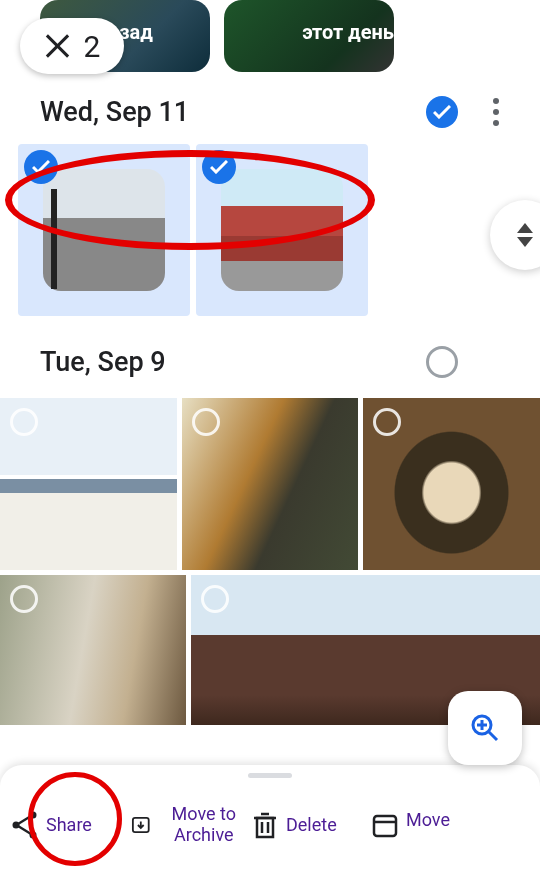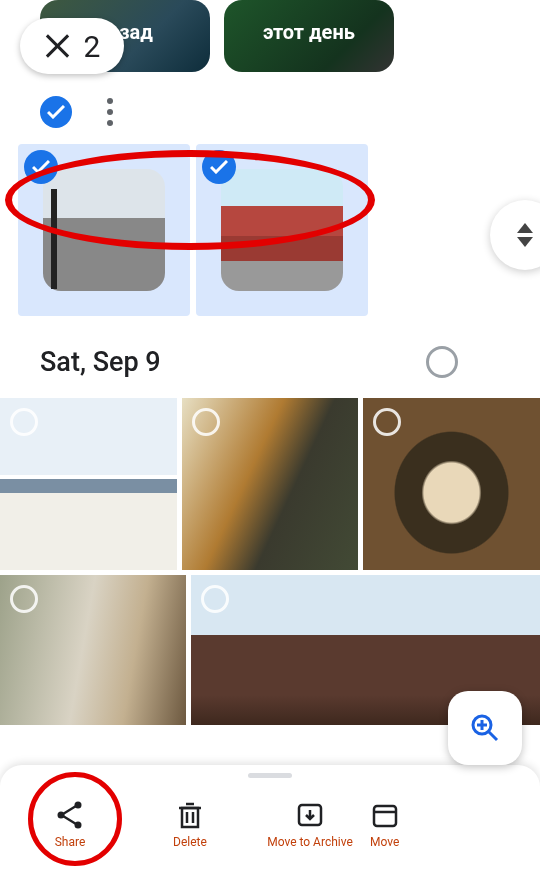--- a/index.html
+++ b/index.html
@@ -1,20 +1,20 @@
 <!DOCTYPE html>
 <html><head>
 <meta charset="utf-8">
 <style>
   * { box-sizing: border-box; margin: 0; padding: 0; }
   html, body { width: 540px; height: 895px; font-family: Roboto, Arial, sans-serif; background: #fff; overflow: hidden; position: relative; }
   .top-cards { display: flex; gap: 14px; padding: 0 40px 0 40px; }
   .memory-card { width: 170px; height: 72px; border-radius: 18px; position: relative; overflow: hidden; display: flex; align-items: flex-end; justify-content: center; color: #fff; font-weight: 700; font-size: 20px; text-align: center; padding-bottom: 28px; }
   .mc1 { background: linear-gradient(135deg,#3e593e 0%,#2a4a5a 60%,#0e2d3b 100%); }
-  .mc2 { background: linear-gradient(135deg,#1e552a 0%,#14331e 70%,#333 100%); }
+  .mc2 { background: linear-gradient(135deg,#1e552a 0%,#14331e 70%,#333 100%); justify-content: flex-end; }
   .sel-pill { position: absolute; top: 18px; left: 20px; background: #fff; border-radius: 32px; height: 56px; width: 104px; display: flex; align-items: center; justify-content: center; gap: 14px; box-shadow: 0 2px 6px rgba(0,0,0,0.25); z-index: 5; }
   .sel-pill .x { width: 26px; height: 26px; position: relative; }
   .sel-pill .x::before, .sel-pill .x::after { content:""; position:absolute; left:12px; top:-2px; width:3px; height:30px; background:#202124; }
   .sel-pill .x::before { transform: rotate(45deg); }
   .sel-pill .x::after { transform: rotate(-45deg); }
   .sel-pill .count { font-size: 30px; color: #202124; }
   .date-row { display:flex; align-items:center; padding: 24px 24px 10px 40px; }
   .date-label { font-size: 27px; font-weight: 500; color: #202124; flex: 1; }
   .date-check { width: 32px; height: 32px; border-radius: 50%; }
   .date-check.on { background:#1a73e8; display:flex; align-items:center; justify-content:center; }
@@ -36,21 +36,21 @@
   .g.b{background:linear-gradient(115deg,#e7dfc3,#b07b32 40%,#3a3a2e 60%,#424a35 100%);}
   .g.c{background:radial-gradient(ellipse at 50% 55%,#e9d8b9 0 22%,#3a2f1e 24% 45%,#6f5131 46% 100%);}
   .grid2 { display:flex; gap:5px; margin-top:5px;}
   .grid2 .g { height:150px; position:relative;}
   .g.d{width:186px;background:linear-gradient(100deg,#9da28a,#d9d3c4 45%,#c3b090 70%,#6d5940);}
   .g.e{flex:1;background:linear-gradient(180deg,#d8e7f2 0 40%,#5a3a2f 40% 80%,#3e281e);}
   .ring { position:absolute; top:10px; left:10px; width:28px; height:28px; border:3px solid rgba(255,255,255,0.85); border-radius:50%; }
   .zoom-fab{position:absolute;right:18px;bottom:130px;width:74px;height:74px;background:#fff;border-radius:20px;box-shadow:0 2px 8px rgba(0,0,0,0.25);display:flex;align-items:center;justify-content:center;z-index:4;}
   .bottom-bar{position:absolute;left:0;right:0;bottom:0;height:130px;background:#fff;display:flex;align-items:center;padding:0 10px 10px 10px;border-top-left-radius:22px;border-top-right-radius:22px;box-shadow:0 -2px 8px rgba(0,0,0,0.12);z-index:3;}
   .drag-handle{position:absolute;top:8px;left:50%;transform:translateX(-50%);width:44px;height:5px;background:#dadce0;border-radius:3px;}
-  .action{flex:0 0 120px;display:flex;flex-direction:column;align-items:center;gap:6px;color:#c2410c;font-size:12px;text-align:center;}
+  .action{flex:0 0 120px;display:flex;flex-direction:row;align-items:center;gap:6px;color:#4c1d95;font-size:18px;text-align:center;}
   .action.last{flex:0 0 80px;align-items:flex-start;padding-left:0;}
   .action .lbl{line-height:1.15;}
   .icon24{width:30px;height:30px;}
   .scroll-fab{position:absolute;right:-20px;top:200px;width:70px;height:70px;background:#fff;border-radius:50%;box-shadow:0 2px 8px rgba(0,0,0,0.2);display:flex;flex-direction:column;align-items:center;justify-content:center;gap:4px;z-index:2;}
   .tri{width:0;height:0;border-left:8px solid transparent;border-right:8px solid transparent;}
   .tri.up{border-bottom:10px solid #444;}
   .tri.down{border-top:10px solid #444;}
   
   .anno-ellipse{position:absolute;border:7px solid #e30000;border-radius:50%;pointer-events:none;z-index:6;}
   .anno-circle{position:absolute;border:5px solid #e30000;border-radius:50%;pointer-events:none;z-index:6;}
@@ -66,20 +66,21 @@
 <div class="top-cards">
   <div class="memory-card mc1">
     <span>назад</span>
   </div>
   <div class="memory-card mc2">
     <span>этот день</span>
   </div>
 </div>
 
 <div class="date-row">
+  <div class="date-label">Wed, Sep 11</div>
   <div class="date-check on">
     <svg viewBox="0 0 18 14">
         <path d="M1 7 L6 12 L17 1" stroke="#fff" stroke-width="3" fill="none"></path>
       </svg>
   </div>
   <div class="overflow">
       <span></span>
       <span></span>
       <span></span>
     </div>
@@ -98,21 +99,21 @@
     <div class="inner p2"></div>
     <div class="check-badge">
       <svg viewBox="0 0 18 14">
           <path d="M1 7 L6 12 L17 1" stroke="#fff" stroke-width="3" fill="none"></path>
         </svg>
     </div>
   </div>
 </div>
 
 <div class="date-row" style="padding-top:30px;">
-  <div class="date-label">Sat, Sep 9</div>
+  <div class="date-label">Tue, Sep 9</div>
   <div class="date-check off"></div>
   <div style="width:40px;margin-left:18px;"></div>
 </div>
 
 <div class="grid3">
   <div class="g a">
       <span class="ring"></span>
     </div>
   <div class="g b">
       <span class="ring"></span>
@@ -151,34 +152,34 @@
       <circle cx="23" cy="5" r="3.5" fill="#202124"></circle>
         <circle cx="6" cy="15" r="3.5" fill="#202124"></circle>
         <circle cx="23" cy="25" r="3.5" fill="#202124"></circle>
       <line x1="8" y1="14" x2="21" y2="6" stroke="#202124" stroke-width="2.5"></line>
         <line x1="8" y1="16" x2="21" y2="24" stroke="#202124" stroke-width="2.5"></line>
     </svg>
     <span class="lbl">Share</span>
   </div>
   <div class="action">
     <svg class="icon24" viewBox="0 0 30 30">
+      <rect x="4" y="5" width="22" height="20" rx="3" stroke="#202124" stroke-width="2.5" fill="none"></rect>
+      <path d="M15 10 v8 M11 15 l4 4 l4 -4" stroke="#202124" stroke-width="2.5" fill="none"></path>
+    </svg>
+    <span class="lbl">Move to Archive</span>
+  </div>
+  <div class="action">
+    <svg class="icon24" viewBox="0 0 30 30">
       <rect x="7" y="8" width="16" height="19" stroke="#202124" stroke-width="2.5" fill="none"></rect>
       <line x1="4" y1="8" x2="26" y2="8" stroke="#202124" stroke-width="2.5"></line>
       <line x1="11" y1="4" x2="19" y2="4" stroke="#202124" stroke-width="2.5"></line>
       <line x1="12" y1="12" x2="12" y2="23" stroke="#202124" stroke-width="2.5"></line>
       <line x1="18" y1="12" x2="18" y2="23" stroke="#202124" stroke-width="2.5"></line>
     </svg>
     <span class="lbl">Delete</span>
-  </div>
-  <div class="action">
-    <svg class="icon24" viewBox="0 0 30 30">
-      <rect x="4" y="5" width="22" height="20" rx="3" stroke="#202124" stroke-width="2.5" fill="none"></rect>
-      <path d="M15 10 v8 M11 15 l4 4 l4 -4" stroke="#202124" stroke-width="2.5" fill="none"></path>
-    </svg>
-    <span class="lbl">Move to Archive</span>
   </div>
   <div class="action last">
     <svg class="icon24" viewBox="0 0 30 30">
       <rect x="4" y="6" width="22" height="20" rx="3" stroke="#202124" stroke-width="2.5" fill="none"></rect>
       <line x1="4" y1="12" x2="26" y2="12" stroke="#202124" stroke-width="2.5"></line>
     </svg>
     <span class="lbl" style="white-space:nowrap">Move</span>
   </div>
 </div>
 

